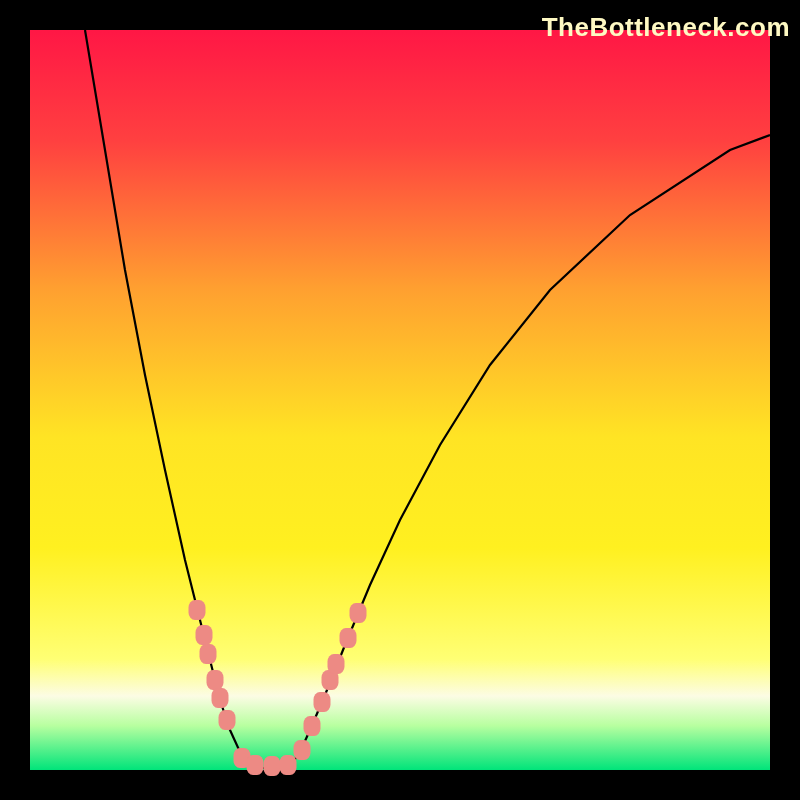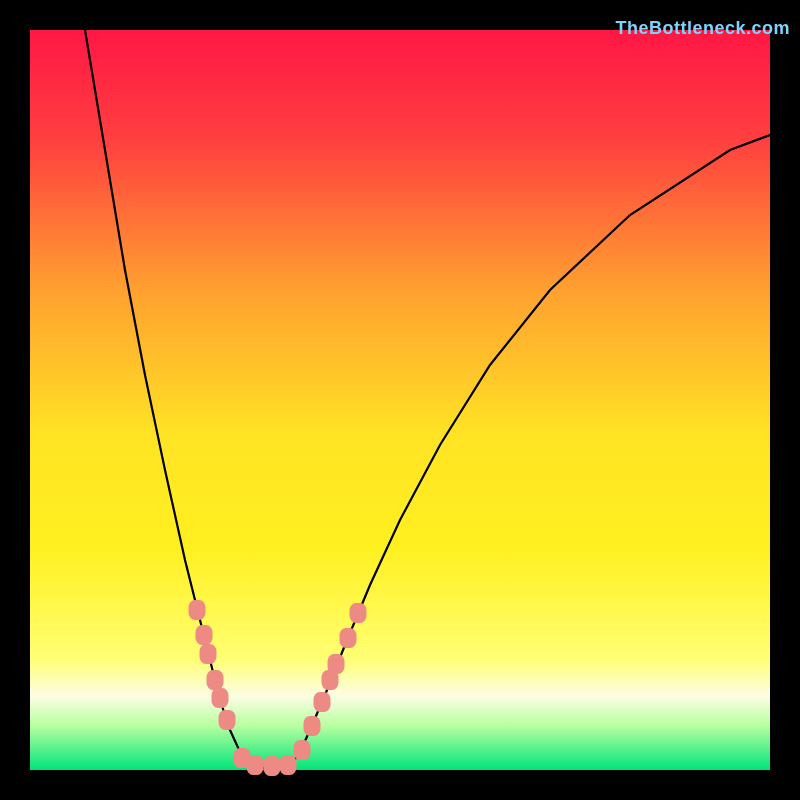--- a/index.html
+++ b/index.html
@@ -1,18 +1,18 @@
 <!DOCTYPE html>
 <html><head>
   <meta charset="utf-8">
   <style>
     * { margin: 0; padding: 0; box-sizing: border-box; }
     body { width: 800px; height: 800px; font-family: Arial, sans-serif; }
     .outer { width: 800px; height: 800px; background: #000; position: relative; }
-    .watermark { position: absolute; top: 18px; right: 10px; color: #7dd3fc; font-size: 18px; font-weight: bold; letter-spacing: 0.5px; z-index: 10; }
+    .watermark { position: absolute; top: 12px; right: 10px; color: #fef9c3; font-size: 26px; font-weight: bold; letter-spacing: 0.5px; z-index: 10; }
     .plot { position: absolute; left: 30px; top: 30px; width: 740px; height: 740px; }
     .bg { position: absolute; inset: 0; }
     .curve-layer { position: absolute; inset: 0; }
     .marker { position: absolute; width: 17px; height: 20px; background: #ed8a84; border-radius: 38%; transform: translate(-50%, -50%); }
   </style>
 </head>
 <body>
 
 <div class="outer">
   <div class="watermark">TheBottleneck.com</div>

